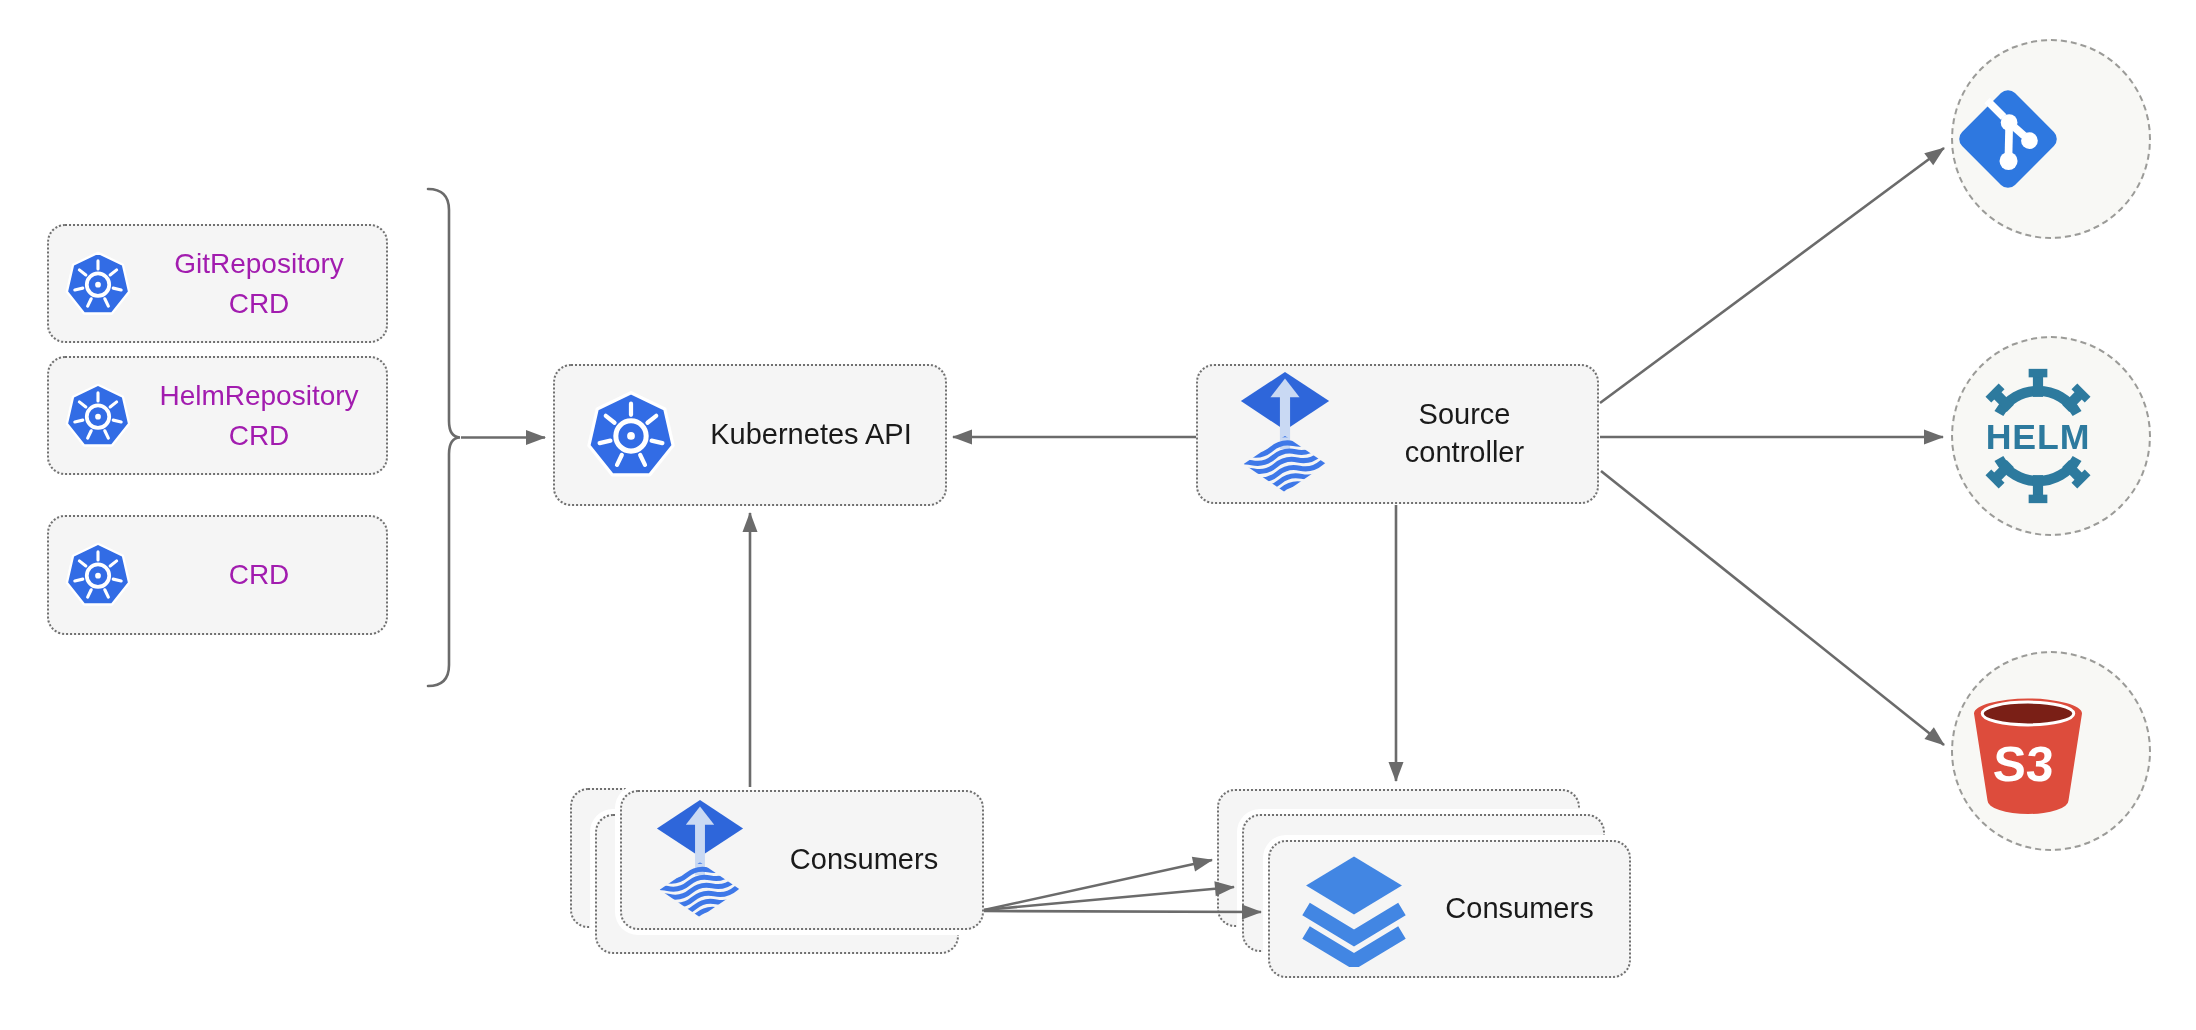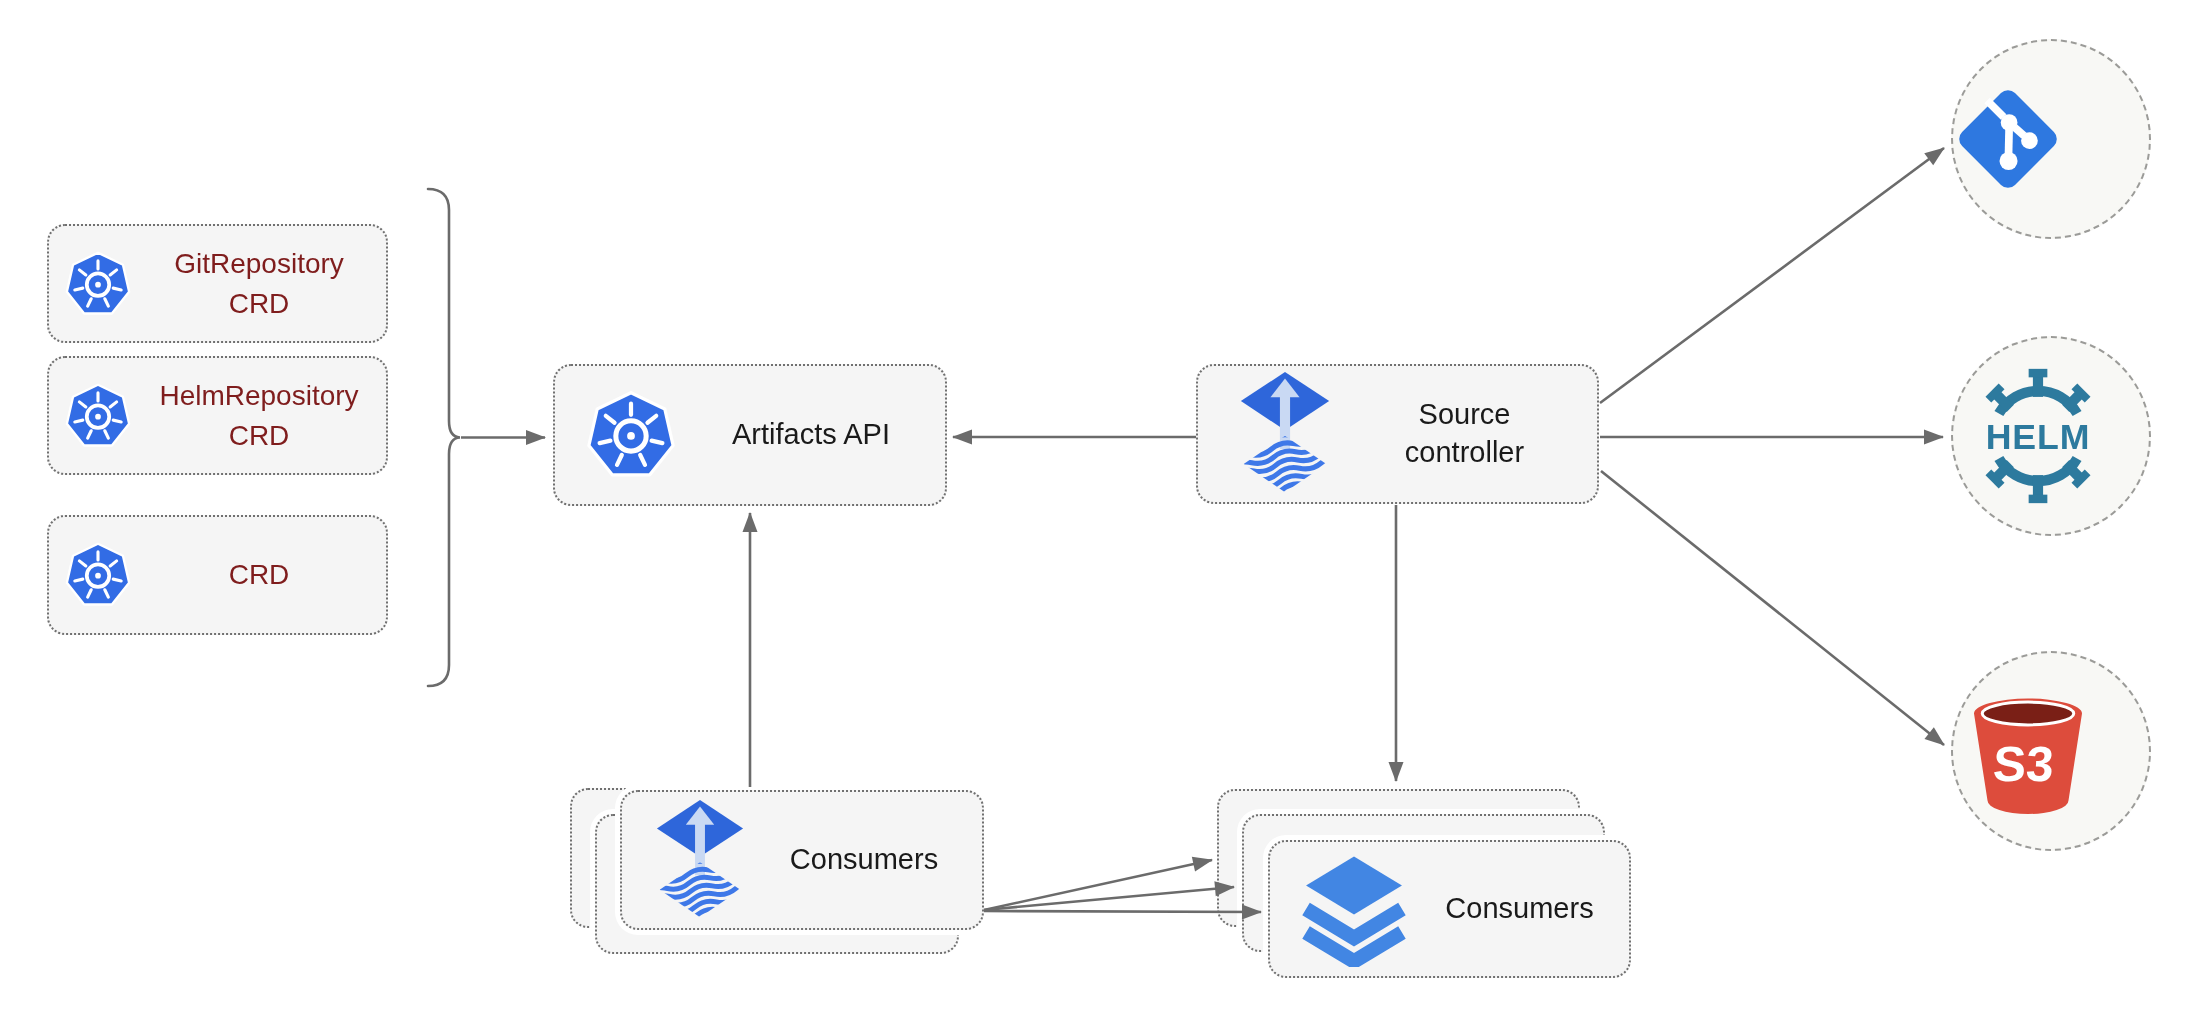--- a/index.html
+++ b/index.html
@@ -7,21 +7,21 @@
     position:relative;width:2196px;height:1030px;background:#ffffff;
     font-family:"Liberation Sans",sans-serif;color:#1a1a1a;overflow:hidden;
   }
   .node{
     position:absolute;background:#F5F5F5;border:2px dotted #707070;border-radius:18px;
     display:flex;align-items:center;box-sizing:border-box;z-index:2;
   }
   .stack-mid{z-index:3;box-shadow:0 0 0 5px #ffffff;}
   .stack-front{z-index:4;box-shadow:0 0 0 5px #ffffff;}
   .lbl{flex:1;text-align:center;font-size:29px;line-height:1.3;color:#1a1a1a;}
-  .lbl2{flex:1;text-align:center;font-size:28px;line-height:1.42;color:#7f1d1d;}
+  .lbl2{flex:1;text-align:center;font-size:28px;line-height:1.42;color:#a21caf;}
   .icon{flex:0 0 auto;display:flex;align-items:center;justify-content:center;}
   .circle{
     position:absolute;width:200px;height:200px;border-radius:50%;
     background:#F8F8F5;border:2px dashed #9B9B98;
     display:flex;align-items:center;justify-content:flex-start;box-sizing:border-box;z-index:2;
   }
   .connectors{position:absolute;left:0;top:0;z-index:10;pointer-events:none;}
   .defs-holder{position:absolute;width:0;height:0;overflow:hidden;}
 </style>
 </head>
@@ -144,21 +144,21 @@
       <div>CRD</div>
     </div>
   </div>
 
   <div class="node" style="left:553px;top:364px;width:394px;height:142px">
     <span class="icon" style="margin-left:30px">
       <svg width="92" height="92" viewBox="0 0 100 100">
           <use href="#sym-k8s"></use>
         </svg>
     </span>
-    <div class="lbl">Artifacts API</div>
+    <div class="lbl">Kubernetes API</div>
   </div>
 
   <div class="node" style="left:1196px;top:364px;width:403px;height:140px">
     <span class="icon" style="margin-left:40px">
       <svg width="94" height="124" viewBox="0 0 100 132">
           <use href="#sym-flux"></use>
         </svg>
     </span>
     <div class="lbl">
       <div>Source</div>

